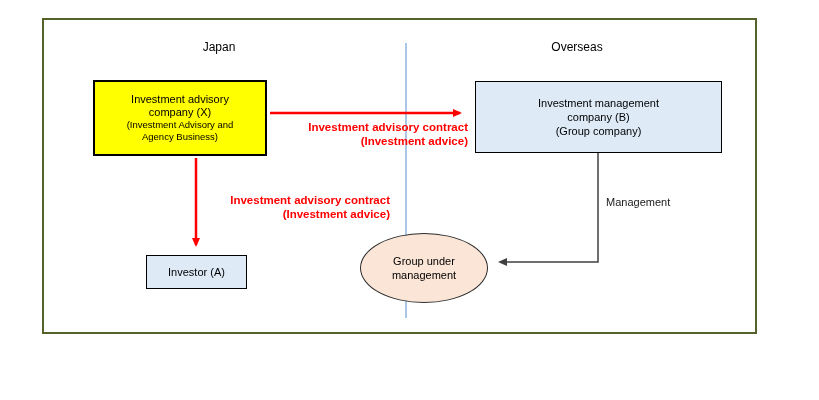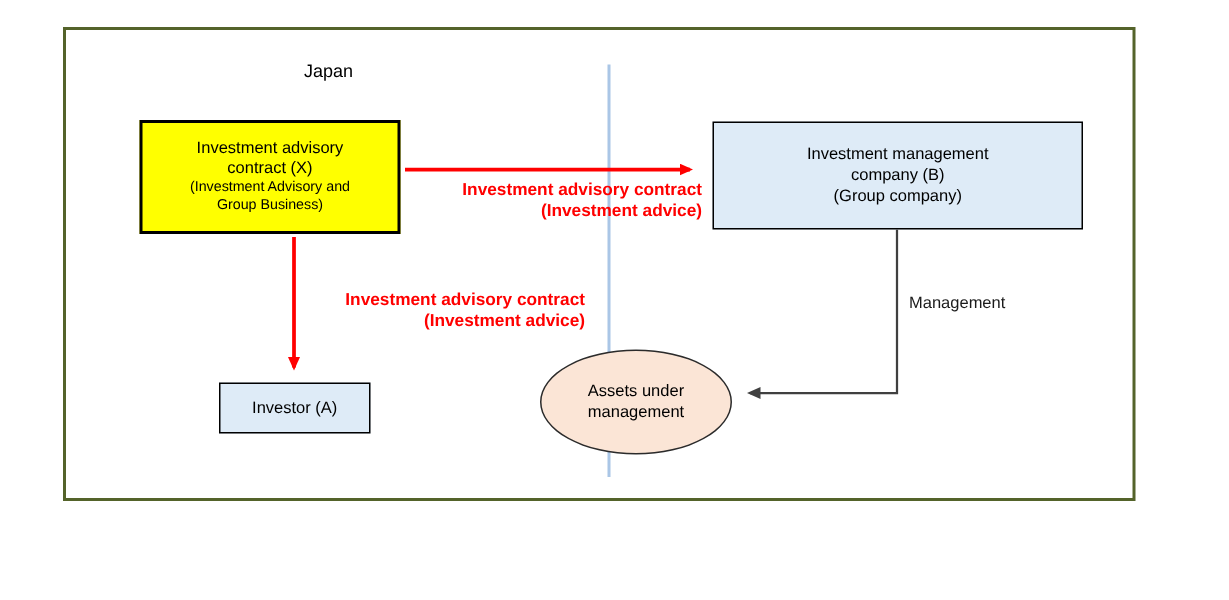--- a/index.html
+++ b/index.html
@@ -103,56 +103,57 @@
 </style>
 </head>
 <body>
 
 <div class="canvas">
 
   <div class="frame"></div>
 
   <div class="region-label japan">Japan</div>
 
+  <div class="region-label overseas">Overseas</div>
 
   <div class="divider"></div>
 
   <svg class="arrows" viewBox="0 0 819 400">
     <defs>
       <marker id="arrow-red" markerWidth="9" markerHeight="8" refX="7" refY="4" orient="auto" markerUnits="userSpaceOnUse">
         <path d="M0,0 L9,4 L0,8 z" fill="#ff0000"></path>
       </marker>
       <marker id="arrow-black" markerWidth="9" markerHeight="8" refX="7" refY="4" orient="auto" markerUnits="userSpaceOnUse">
         <path d="M0,0 L9,4 L0,8 z" fill="#404040"></path>
       </marker>
     </defs>
     <line x1="270" y1="113" x2="460" y2="113" stroke="#ff0000" stroke-width="2.5" marker-end="url(#arrow-red)"></line>
     <line x1="196" y1="158" x2="196" y2="245" stroke="#ff0000" stroke-width="2.5" marker-end="url(#arrow-red)"></line>
     <path d="M598,153 L598,262 L500,262" fill="none" stroke="#404040" stroke-width="1.5" marker-end="url(#arrow-black)"></path>
   </svg>
 
   <div class="node advisory-box">
     <div class="ln">Investment advisory</div>
-    <div class="ln">contract (X)</div>
+    <div class="ln">company (X)</div>
     <div class="ln-sub">(Investment Advisory and</div>
-    <div class="ln-sub">Group Business)</div>
+    <div class="ln-sub">Agency Business)</div>
   </div>
 
   <div class="node investor-box">
     <div class="ln">Investor (A)</div>
   </div>
 
   <div class="node mgmt-box">
     <div class="ln">Investment management</div>
     <div class="ln">company (B)</div>
     <div class="ln">(Group company)</div>
   </div>
 
   <div class="node assets-ellipse">
-    <div class="ln">Assets under</div>
+    <div class="ln">Group under</div>
     <div class="ln">management</div>
   </div>
 
   <div class="edge-label-red to-mgmt">
     <div>Investment advisory contract</div>
     <div>(Investment advice)</div>
   </div>
 
   <div class="edge-label-red to-investor">
     <div>Investment advisory contract</div>

